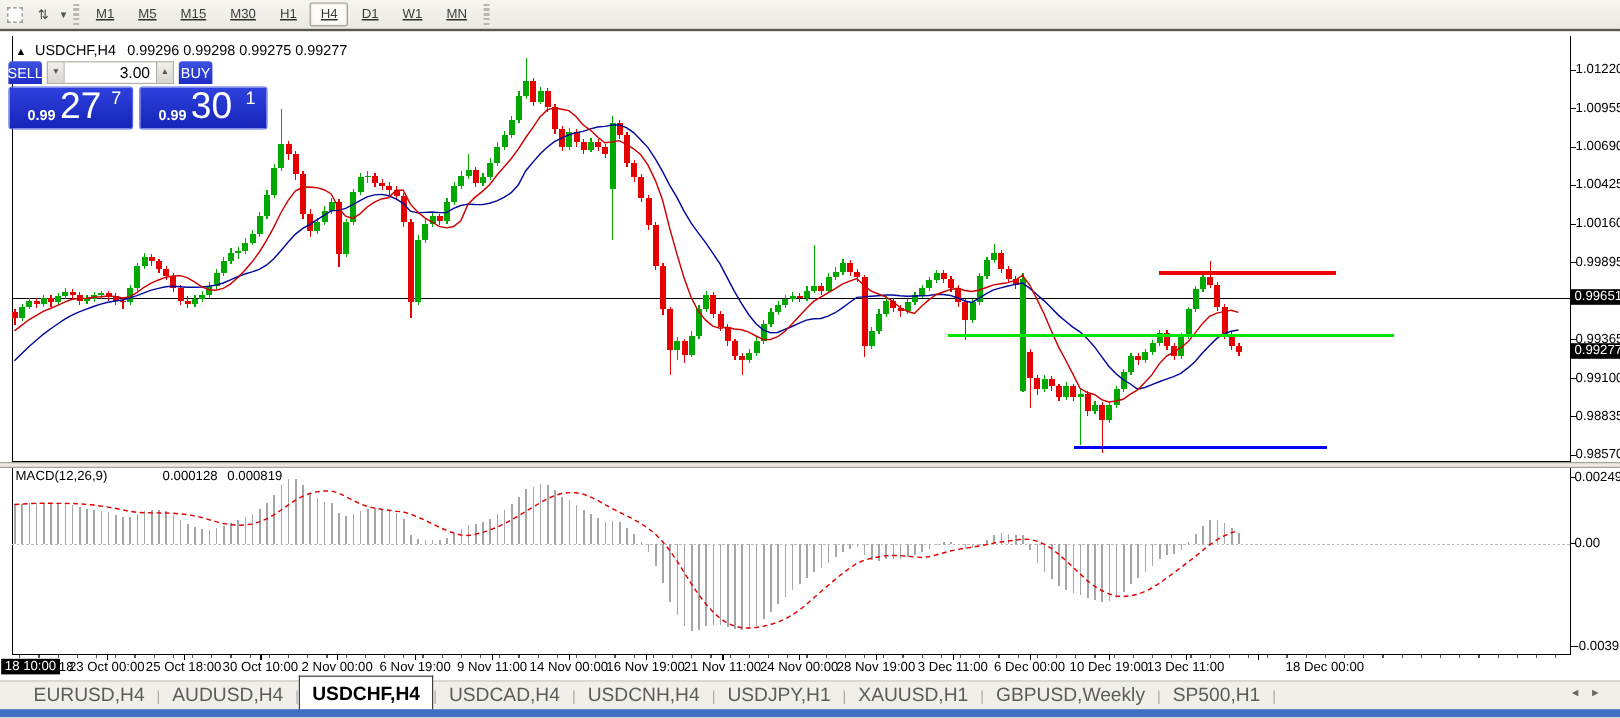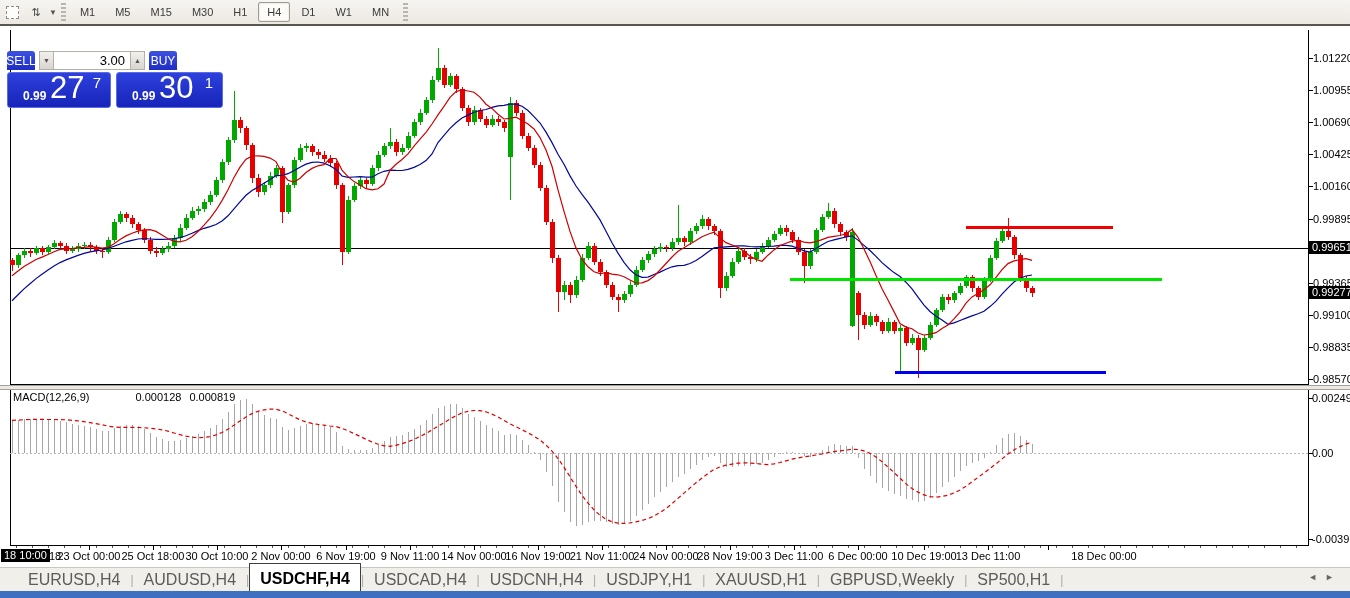--- a/index.html
+++ b/index.html
@@ -67,34 +67,39 @@
 
 <div class="screen">
 
   <div class="toolbar">
     <span class="tb-icon">
         <span class="dashed-box"></span>
       </span>
     <span class="tb-icon">⇅</span>
     <span class="tb-caret">▼</span>
     <span class="tb-grip"></span>
-    <span id="tf-buttons" style="display:flex;">
+    <span id="tf-buttons" style="display:flex;text-decoration:underline;">
         <span class="tf-btn">M1</span>
         <span class="tf-btn">M5</span>
         <span class="tf-btn">M15</span>
         <span class="tf-btn">M30</span>
         <span class="tf-btn">H1</span>
         <span class="tf-btn active">H4</span>
         <span class="tf-btn">D1</span>
         <span class="tf-btn">W1</span>
         <span class="tf-btn">MN</span>
       </span>
     <span class="tb-grip"></span>
   </div>
 
+  <div class="chart-title">
+    <span class="tri">▲</span>
+    <span>USDCHF,H4</span>
+    <span style="margin-left:6px;">0.99296 0.99298 0.99275 0.99277</span>
+  </div>
 
   <div class="trade">
     <div class="trow">
       <div class="tbtn">SELL</div>
       <div class="gap4"></div>
       <div class="spin">▼</div>
       <div class="vol">3.00</div>
       <div class="spin">▲</div>
       <div class="gap4"></div>
       <div class="tbtn">BUY</div>

